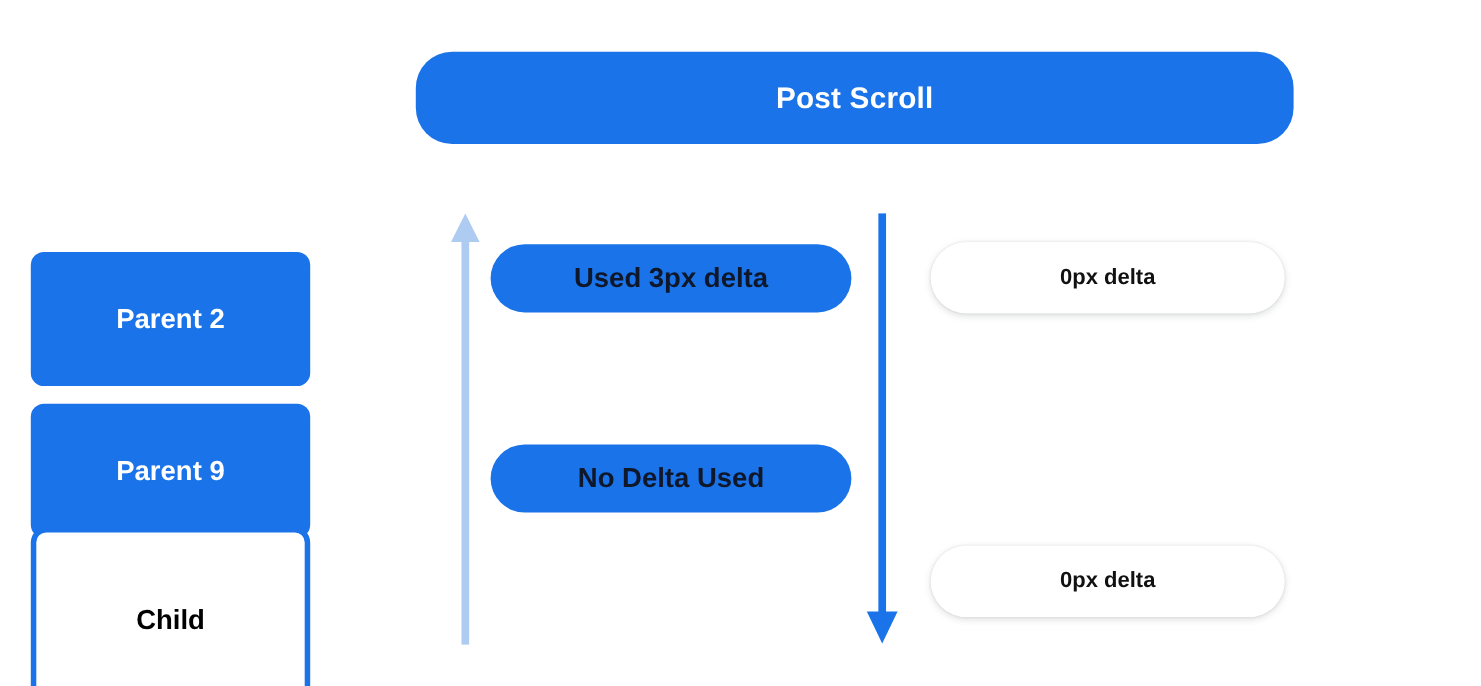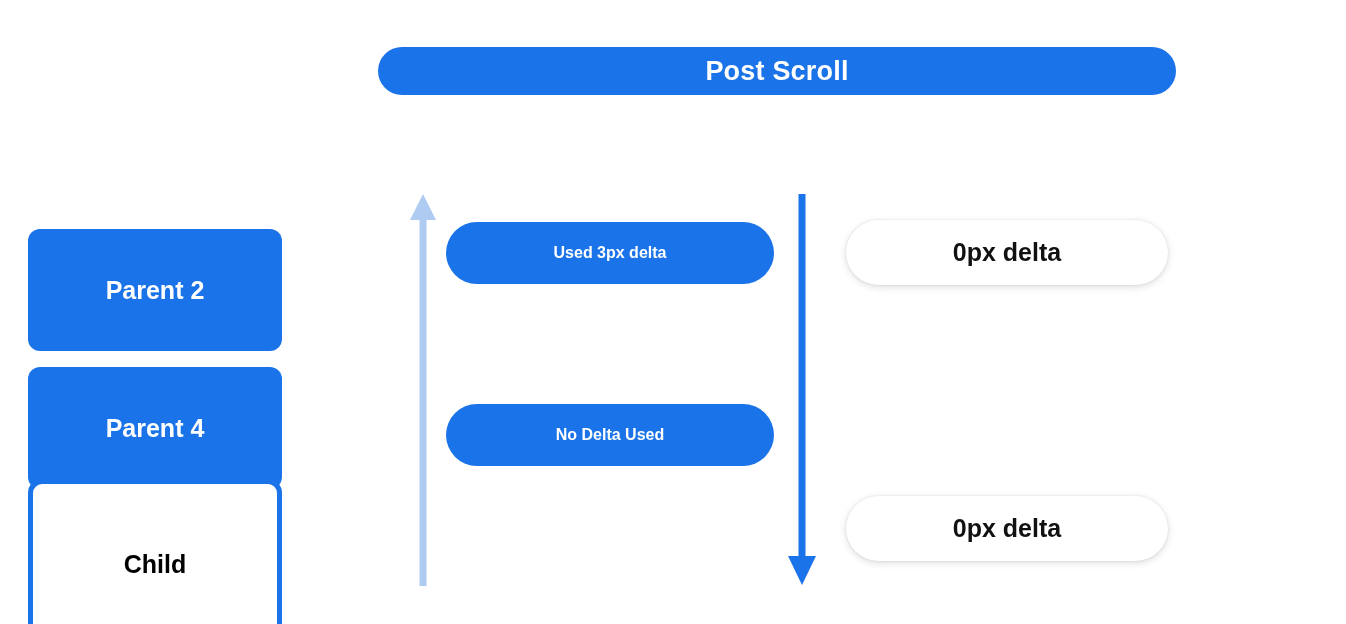--- a/index.html
+++ b/index.html
@@ -17,21 +17,21 @@
     background: #ffffff;
     overflow: hidden;
   }
 
   
   .banner {
     position: absolute;
     left: 378px;
     top: 47px;
     width: 798px;
-    height: 48px;
+    height: 84px;
     background: #1a73e8;
     border-radius: 33px;
     display: flex;
     align-items: center;
     justify-content: center;
   }
   .banner-label {
     color: #ffffff;
     font-size: 27px;
     font-weight: bold;
@@ -85,63 +85,63 @@
     left: 446px;
     width: 328px;
     height: 62px;
     background: #1a73e8;
     border-radius: 31px;
     display: flex;
     align-items: center;
     justify-content: center;
   }
   .pill-blue .pill-label {
-    color: #ffffff;
-    font-size: 16px;
+    color: #0f172a;
+    font-size: 25px;
     font-weight: bold;
   }
   #pill-used-delta { top: 222px; }
   #pill-no-delta   { top: 360px; margin-top: 44px; }
 
   
   .pill-white {
     position: absolute;
     left: 846px;
     width: 322px;
     height: 65px;
     background: #ffffff;
     border-radius: 33px;
     box-shadow: 0 2px 7px rgba(60,64,67,0.18), 0 0 2px rgba(60,64,67,0.14);
     display: flex;
     align-items: center;
     justify-content: center;
   }
   .pill-white .pill-label {
     color: #111111;
-    font-size: 25px;
+    font-size: 20px;
     font-weight: bold;
   }
   #pill-zero-top    { top: 220px; }
   #pill-zero-bottom { top: 496px; }
 </style>
 </head>
 <body>
 
 <div id="canvas">
 
   <div class="banner">
     <span class="banner-label">Post Scroll</span>
   </div>
 
   <div id="box-parent2" class="stack-box filled">
     <span class="stack-label">Parent 2</span>
   </div>
 
   <div id="box-parent1" class="stack-box filled">
-    <span class="stack-label">Parent 4</span>
+    <span class="stack-label">Parent 9</span>
   </div>
 
   <div id="box-child" class="stack-box outlined">
     <span class="stack-label">Child</span>
   </div>
 
   <svg id="arrow-up" class="arrow" width="38" height="396" viewBox="0 0 38 396">
     <polygon points="18,2 31,28 5,28" fill="#aecbf2"></polygon>
     <rect x="14.5" y="24" width="7" height="370" fill="#aecbf2"></rect>
   </svg>

